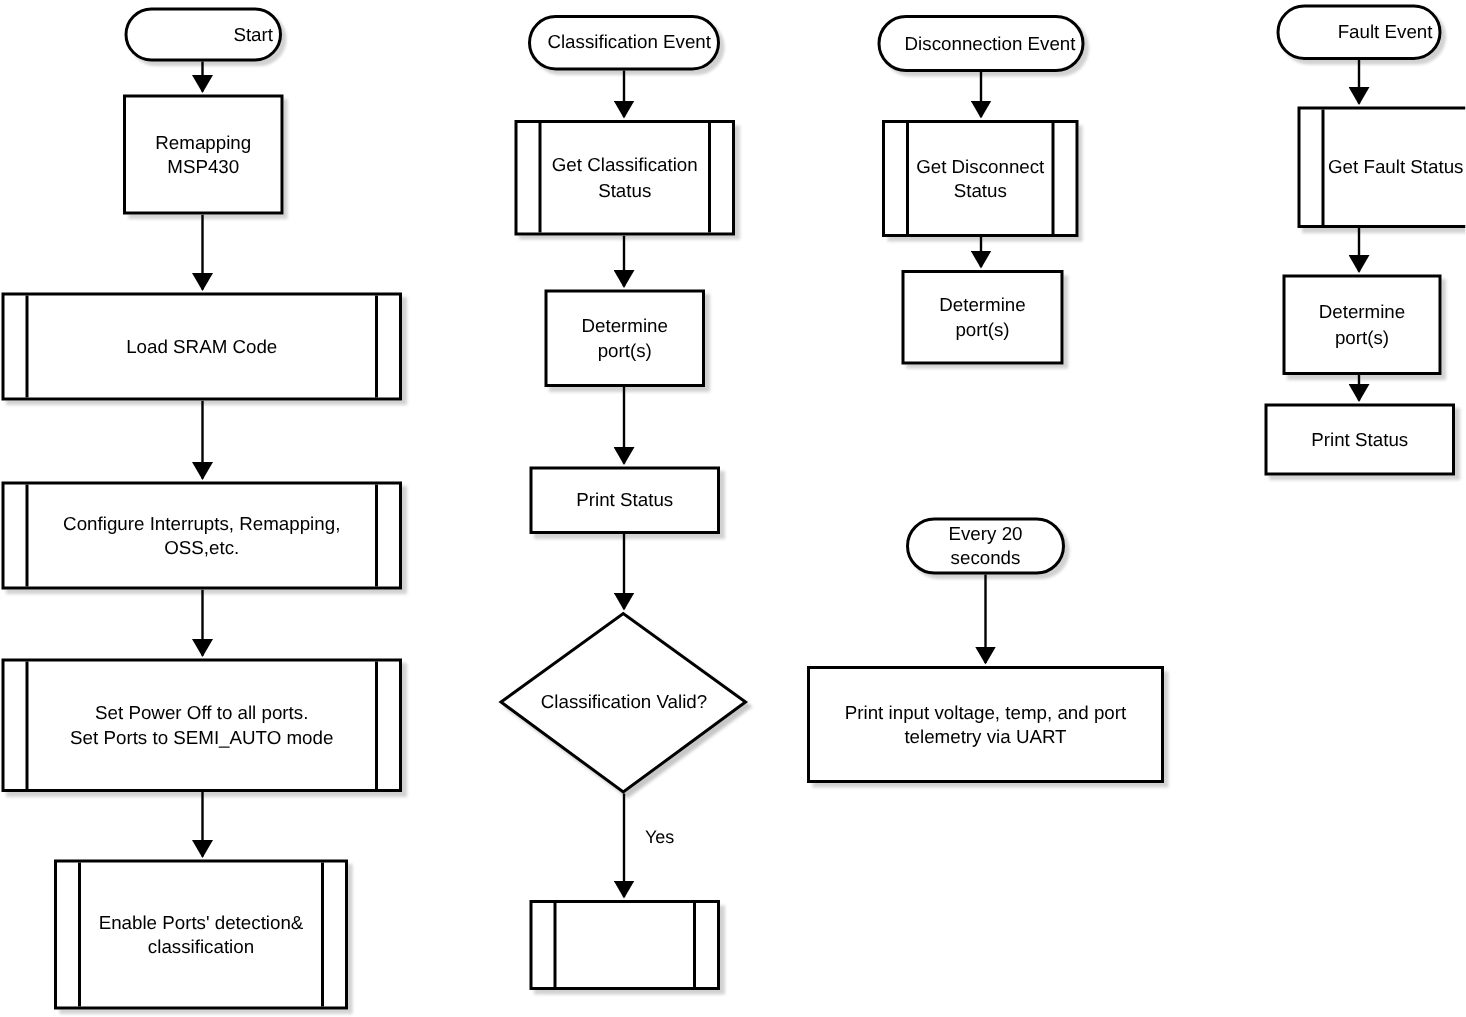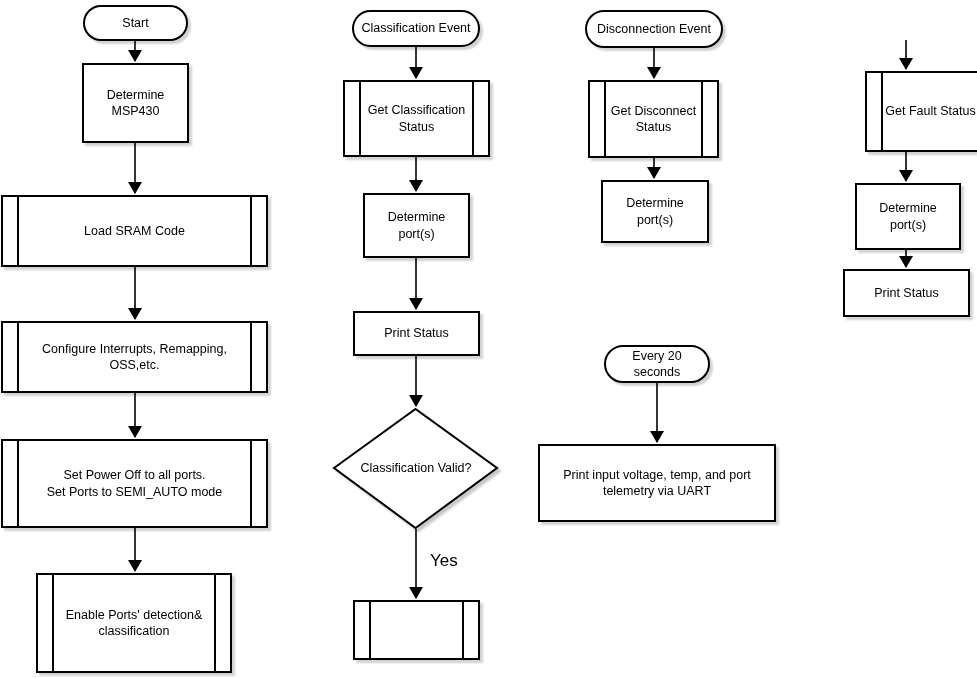--- a/index.html
+++ b/index.html
@@ -24,34 +24,34 @@
     border: 2px solid #000000;
     display: flex;
     align-items: center;
     justify-content: center;
     text-align: center;
     font-size: 12.5px;
     line-height: 1.3;
     z-index: 2;
     box-shadow: 3px 3px 2px rgba(0,0,0,0.18);
   }
-  .oval { border-radius: 999px; }
+  .oval { border-radius: 999px; justify-content: flex-end; }
   .lbl { white-space: pre-line; padding: 0 4px; display: block; }
   .predef .bar {
     position: absolute;
     top: 0; bottom: 0;
     width: 0;
     border-left: 2px solid #000000;
   }
   .predef .bar-l { left: 14px; }
   .predef .bar-r { right: 14px; }
   .float-label {
     position: absolute;
     z-index: 3;
-    font-size: 17px;
+    font-size: 12px;
     background: transparent;
   }
   .decision-label {
     position: absolute;
     z-index: 3;
     font-size: 12.5px;
     display: flex;
     align-items: center;
     justify-content: center;
     text-align: right;
@@ -94,21 +94,21 @@
     <line x1="906" y1="40" x2="906" y2="69" stroke="#000" stroke-width="1.6" marker-end="url(#arrow)"></line>
     <line x1="906" y1="152" x2="906" y2="181" stroke="#000" stroke-width="1.6" marker-end="url(#arrow)"></line>
     <line x1="906" y1="250" x2="906" y2="267" stroke="#000" stroke-width="1.6" marker-end="url(#arrow)"></line>
   </svg>
 
   <div class="node oval" style="left:83px; top:5px; width:105px; height:36px;">
     <span class="lbl">Start</span>
   </div>
 
   <div class="node" style="left:82px; top:63px; width:107px; height:80px;">
-    <span class="lbl">Determine
+    <span class="lbl">Remapping
 MSP430</span>
   </div>
 
   <div class="node predef" style="left:1px; top:195px; width:267px; height:72px;text-align:center;">
     <i class="bar bar-l"></i>
     <i class="bar bar-r"></i>
     <span class="lbl">Load SRAM Code</span>
   </div>
 
   <div class="node predef" style="left:1px; top:321px; width:267px; height:72px;">
@@ -181,20 +181,23 @@
 
   <div class="node oval" style="left:604px; top:345px; width:106px; height:38px;">
     <span class="lbl">Every 20 seconds</span>
   </div>
 
   <div class="node" style="left:538px; top:444px; width:238px; height:78px;">
     <span class="lbl">Print input voltage, temp, and port
 telemetry via UART</span>
   </div>
 
+  <div class="node oval" style="left:851px; top:3px; width:110px; height:37px;">
+    <span class="lbl">Fault Event</span>
+  </div>
 
   <div class="node predef" style="left:841px; top:71px; width:131px; height:81px;margin-left:24px;">
     <i class="bar bar-l"></i>
     <i class="bar bar-r"></i>
     <span class="lbl">Get Fault Status</span>
   </div>
 
   <div class="node" style="left:855px; top:183px; width:106px; height:67px;">
     <span class="lbl">Determine port(s)</span>
   </div>

